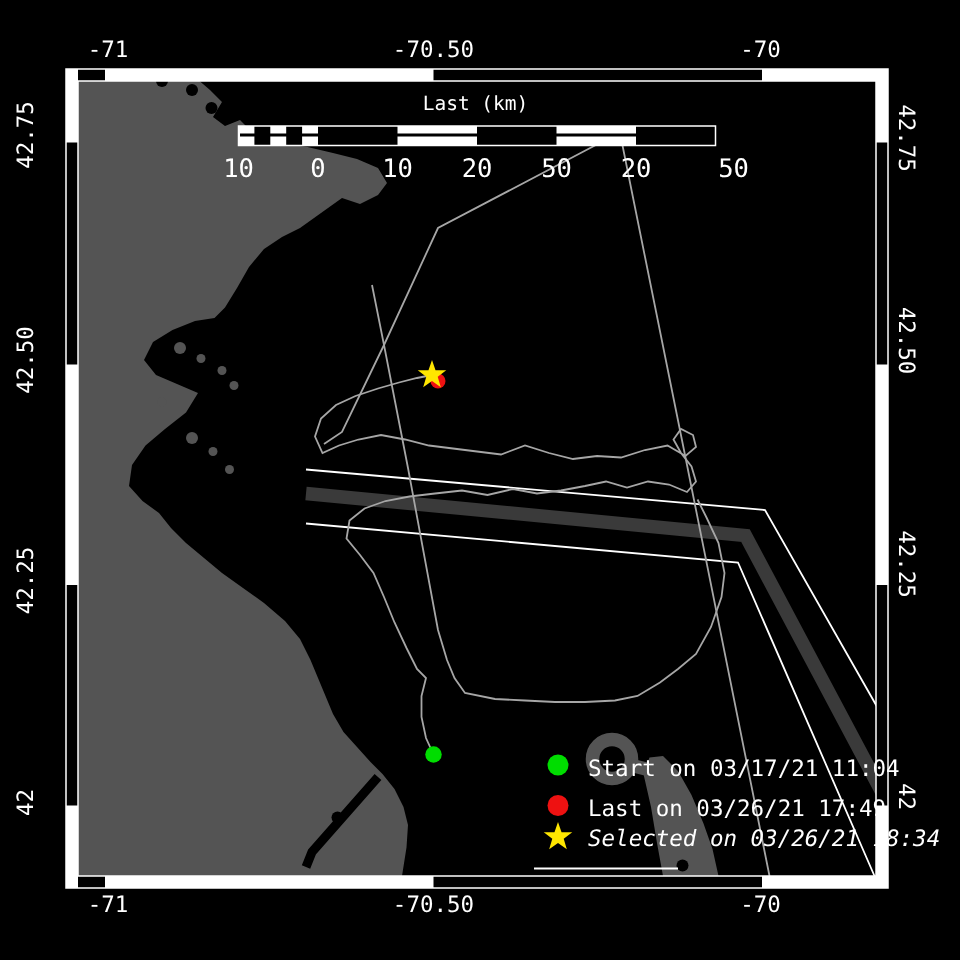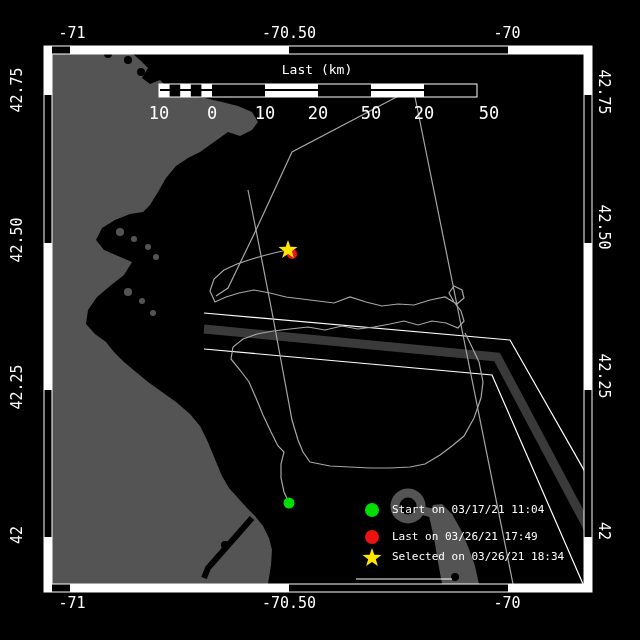--- a/index.html
+++ b/index.html
@@ -5,21 +5,21 @@
   html,body{margin:0;padding:0;background:#000;width:640px;height:640px;overflow:hidden;}
   .stage{position:relative;width:640px;height:640px;background:#000;
          font-family:"DejaVu Sans Mono", monospace;color:#fff;}
   svg{position:absolute;left:0;top:0;}
   .lbl{position:absolute;color:#fff;white-space:nowrap;font-size:15px;letter-spacing:0px;}
   .lbl.h{transform:translate(-50%,-50%);}
   .lbl.vl{transform:translate(-50%,-50%) rotate(-90deg);}
   .lbl.vr{transform:translate(-50%,-50%) rotate(90deg);}
   .scale-title{position:absolute;font-size:13px;transform:translate(-50%,0);}
   .scale-tick{position:absolute;font-size:17px;transform:translate(-50%,0);}
-  .legend-label{position:absolute;font-size:11px;white-space:nowrap;}
+  .legend-label{position:absolute;font-size:15px;white-space:nowrap;}
 </style>
 </head>
 <body>
 
 <div class="stage">
   <svg id="map-svg" width="640" height="640" viewBox="0 0 640 640">
       <defs>
         <clipPath id="mapclip">
           <rect x="52" y="54" width="532" height="531"></rect>
         </clipPath>
@@ -106,15 +106,15 @@
       <div class="scale-tick" style="left: 212px; top: 103px;">0</div>
       <div class="scale-tick" style="left: 265px; top: 103px;">10</div>
       <div class="scale-tick" style="left: 318px; top: 103px; text-align: right;">20</div>
       <div class="scale-tick" style="left: 371px; top: 103px;">50</div>
       <div class="scale-tick" style="left: 424px; top: 103px;">20</div>
       <div class="scale-tick" style="left: 489px; top: 103px; text-align: center;">50</div>
     </div>
   <div id="legend">
       <div class="legend-label" style="left: 392px; top: 503px;">Start on 03/17/21 11:04</div>
       <div class="legend-label" style="left: 392px; top: 530px;">Last on 03/26/21 17:49</div>
-      <div class="legend-label" style="left: 392px; top: 550px;">Selected on 03/26/21 18:34</div>
+      <div class="legend-label" style="left: 392px; top: 550px; font-style: italic;">Selected on 03/26/21 18:34</div>
     </div>
 </div>
 
 </body></html>

